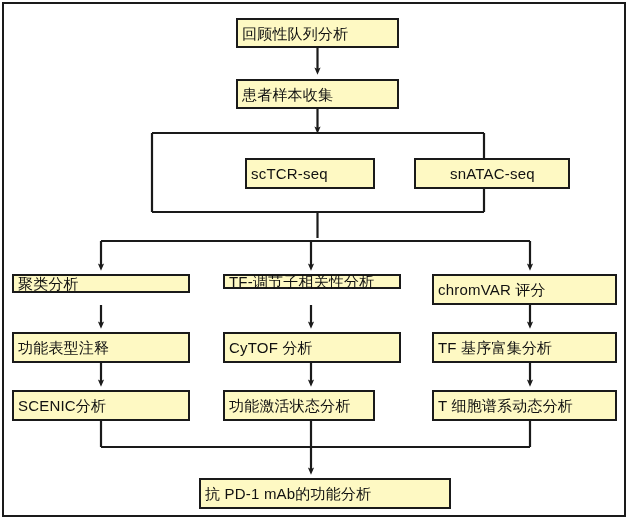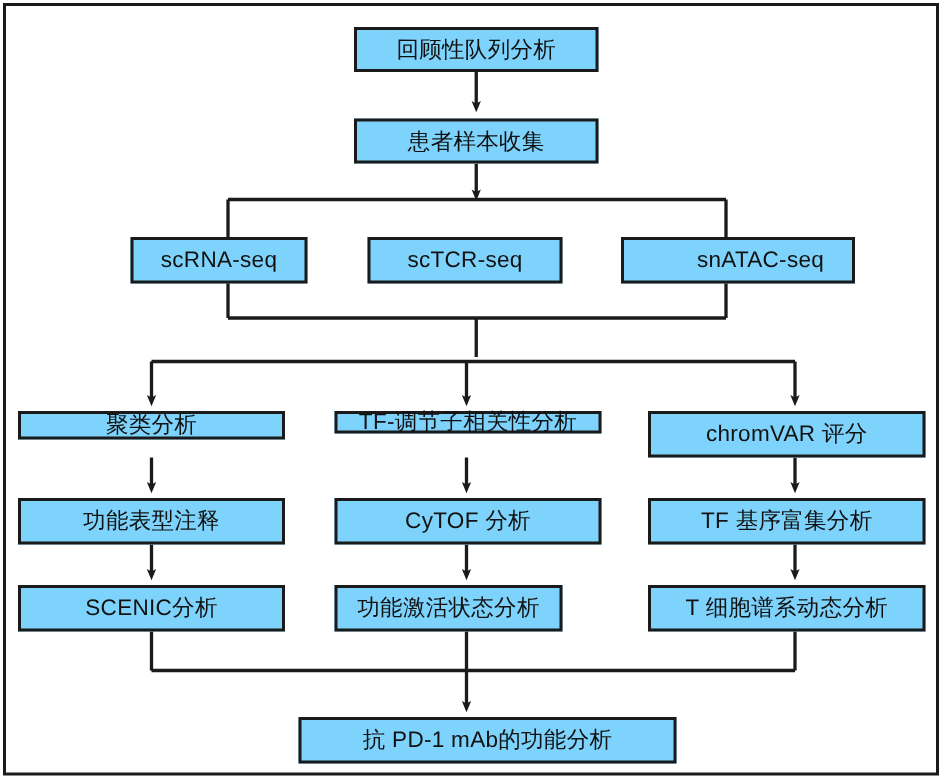--- a/index.html
+++ b/index.html
@@ -21,25 +21,24 @@
     position: absolute;
     top: 0;
     left: 0;
     width: 628px;
     height: 519px;
     display: block;
   }
   .node-box {
     position: absolute;
     box-sizing: border-box;
-    background: #7dd3fc;
+    background: #fef9c3;
     border: 2px solid #1a1a1a;
     display: flex;
     align-items: center;
-    justify-content: center;
     color: #111111;
     font-size: 15px;
     line-height: 1;
     letter-spacing: 0.2px;
     white-space: nowrap;
     user-select: none;
   }
   .node-label {
     display: block;
     padding: 0 4px;
@@ -97,23 +96,20 @@
   </svg>
 
   <div class="node-box" style="left:236px;top:18px;width:163px;height:30px;">
     <span class="node-label">回顾性队列分析</span>
   </div>
 
   <div class="node-box" style="left:236px;top:79px;width:163px;height:30px;">
     <span class="node-label">患者样本收集</span>
   </div>
 
-  <div class="node-box" style="left:87px;top:158px;width:118px;height:31px;">
-    <span class="node-label">scRNA-seq</span>
-  </div>
 
   <div class="node-box" style="left:245px;top:158px;width:130px;height:31px;">
     <span class="node-label">scTCR-seq</span>
   </div>
 
   <div class="node-box" style="left:414px;top:158px;width:156px;height:31px;padding-left:30px;">
     <span class="node-label">snATAC-seq</span>
   </div>
 
   <div class="node-box" style="left:12px;top:274px;width:178px;height:19px;">

